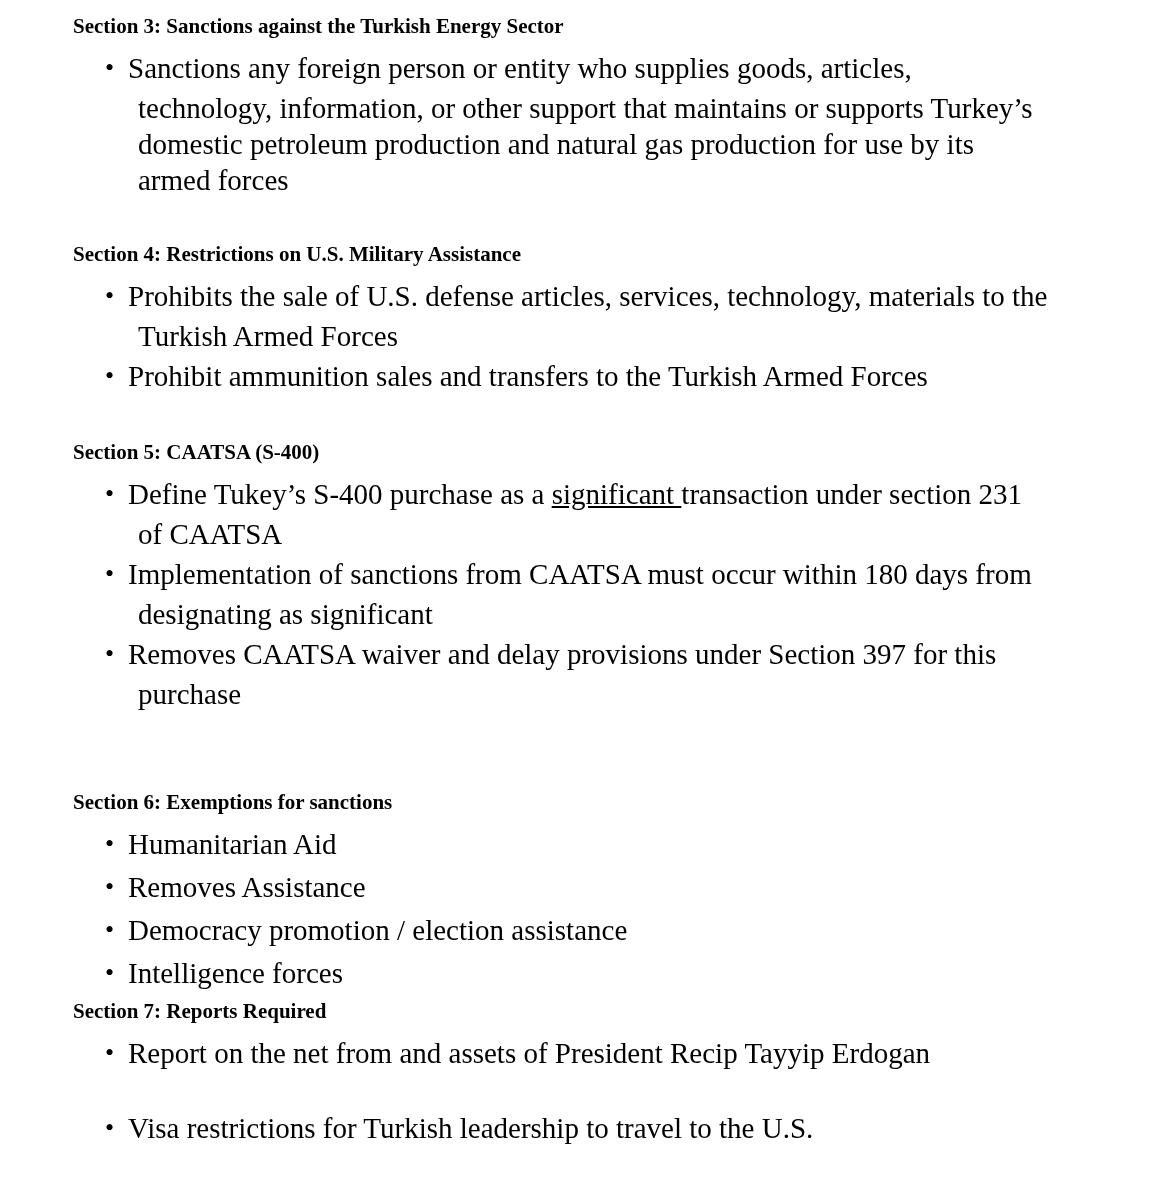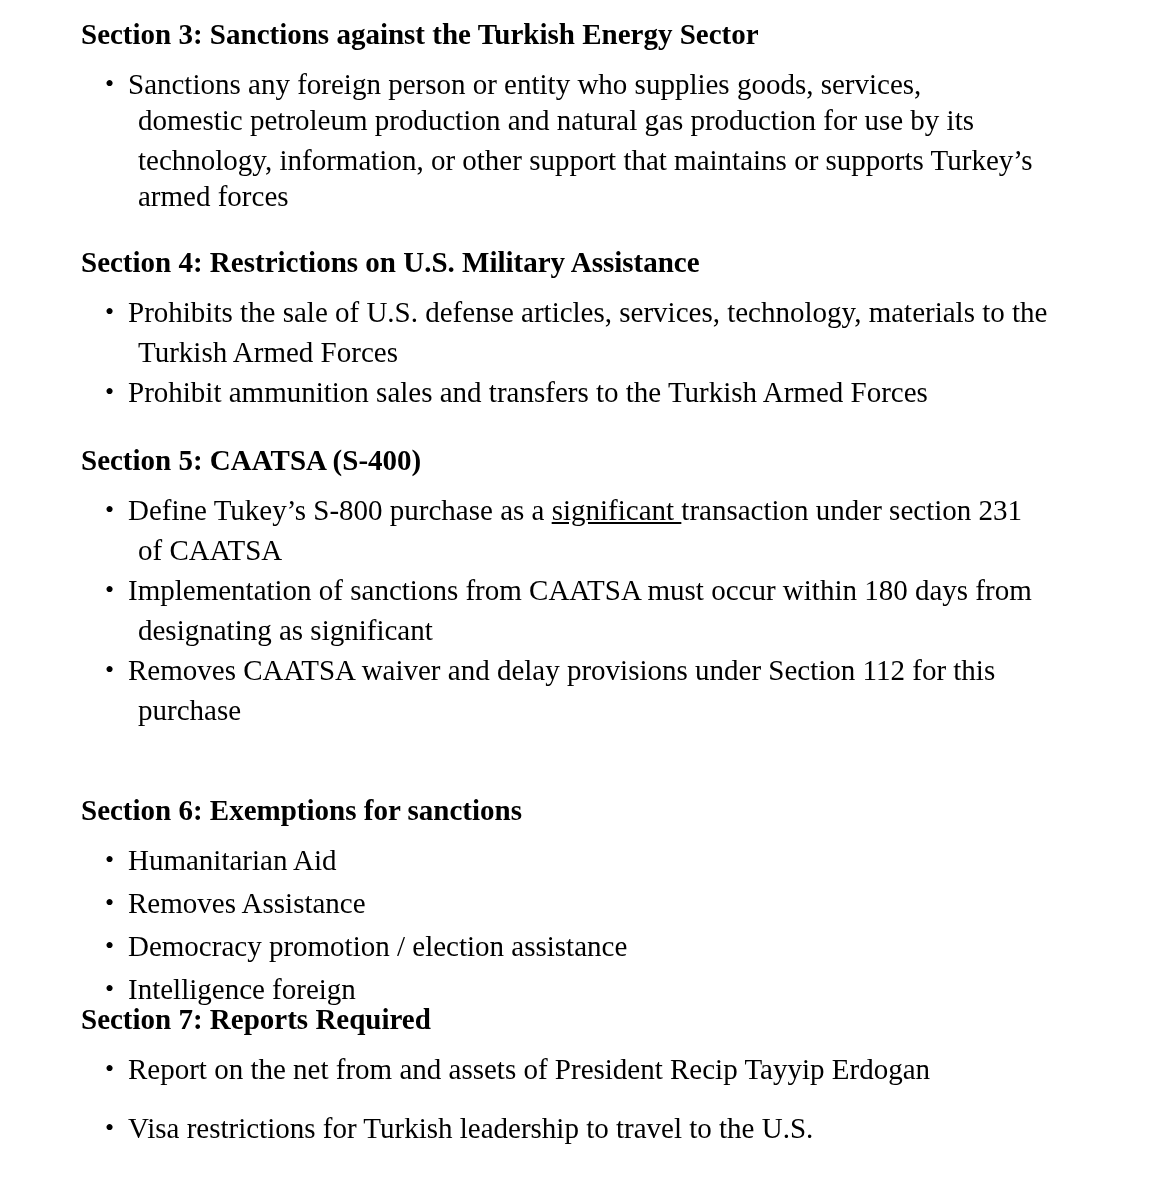--- a/index.html
+++ b/index.html
@@ -3,38 +3,38 @@
 <meta charset="utf-8">
 <style>
   html, body { margin: 0; padding: 0; background: #ffffff; }
   body {
     width: 1176px; height: 1200px; overflow: hidden;
     font-family: "Liberation Serif", "DejaVu Serif", serif;
     color: #000;
     position: relative;
   }
   .section { position: absolute; left: 69px; width: 1090px; }
-  .heading { font-weight: bold; font-size: 29px; line-height: 36px; margin: 12px; }
+  .heading { font-weight: bold; font-size: 21px; line-height: 36px; margin: 4px; }
   ul { list-style: none; margin: 0; padding: 0; }
   li { position: relative; font-size: 29px; line-height: 40px; padding-left: 59px; }
   li .bullet { position: absolute; left: 36px; top: 0; font-size: 26px; }
   li .cont { display: block; padding-left: 10px; }
   .ital-u { text-decoration: underline; }
 </style>
 </head>
 <body>
 
 <div class="section" style="top:4px">
   <h2 class="heading">Section 3: Sanctions against the Turkish Energy Sector</h2>
   <ul>
     <li>
       <span class="bullet">•</span>
-      <span>Sanctions any foreign person or entity who supplies goods, services,</span>
+      <span>Sanctions any foreign person or entity who supplies goods, articles,</span>
+      <span class="cont">technology, information, or other support that maintains or supports Turkey’s</span>
       <span class="cont" style="margin-top:-4px">domestic petroleum production and natural gas production for use by its</span>
-      <span class="cont">technology, information, or other support that maintains or supports Turkey’s</span>
       <span class="cont" style="margin-top:-4px">armed forces</span>
     </li>
   </ul>
 </div>
 
 <div class="section" style="top:232px">
   <h2 class="heading">Section 4: Restrictions on U.S. Military Assistance</h2>
   <ul>
     <li>
       <span class="bullet">•</span>
@@ -46,43 +46,43 @@
       <span>Prohibit ammunition sales and transfers to the Turkish Armed Forces</span>
     </li>
   </ul>
 </div>
 
 <div class="section" style="top:430px">
   <h2 class="heading">Section 5: CAATSA (S-400)</h2>
   <ul>
     <li>
       <span class="bullet">•</span>
-      <span>Define Tukey’s S-800 purchase as a </span><span class="ital-u">significant </span><span>transaction under section 231</span>
+      <span>Define Tukey’s S-400 purchase as a </span><span class="ital-u">significant </span><span>transaction under section 231</span>
       <span class="cont">of CAATSA</span>
     </li>
     <li>
       <span class="bullet">•</span>
       <span>Implementation of sanctions from CAATSA must occur within 180 days from</span>
       <span class="cont">designating as significant</span>
     </li>
     <li>
       <span class="bullet">•</span>
-      <span>Removes CAATSA waiver and delay provisions under Section 112 for this</span>
+      <span>Removes CAATSA waiver and delay provisions under Section 397 for this</span>
       <span class="cont">purchase</span>
     </li>
   </ul>
 </div>
 
 <div class="section" style="top:780px">
   <h2 class="heading">Section 6: Exemptions for sanctions</h2>
   <ul>
     <li><span class="bullet">•</span><span>Humanitarian Aid</span></li>
     <li style="margin-top:3px"><span class="bullet">•</span><span>Removes Assistance</span></li>
     <li style="margin-top:3px"><span class="bullet">•</span><span>Democracy promotion / election assistance</span></li>
-    <li style="margin-top:3px"><span class="bullet">•</span><span>Intelligence foreign</span></li>
+    <li style="margin-top:3px"><span class="bullet">•</span><span>Intelligence forces</span></li>
   </ul>
 </div>
 
 <div class="section" style="top:989px">
   <h2 class="heading">Section 7: Reports Required</h2>
   <ul>
     <li><span class="bullet">•</span><span>Report on the net from and assets of President Recip Tayyip Erdogan</span></li>
   </ul>
 </div>
 

